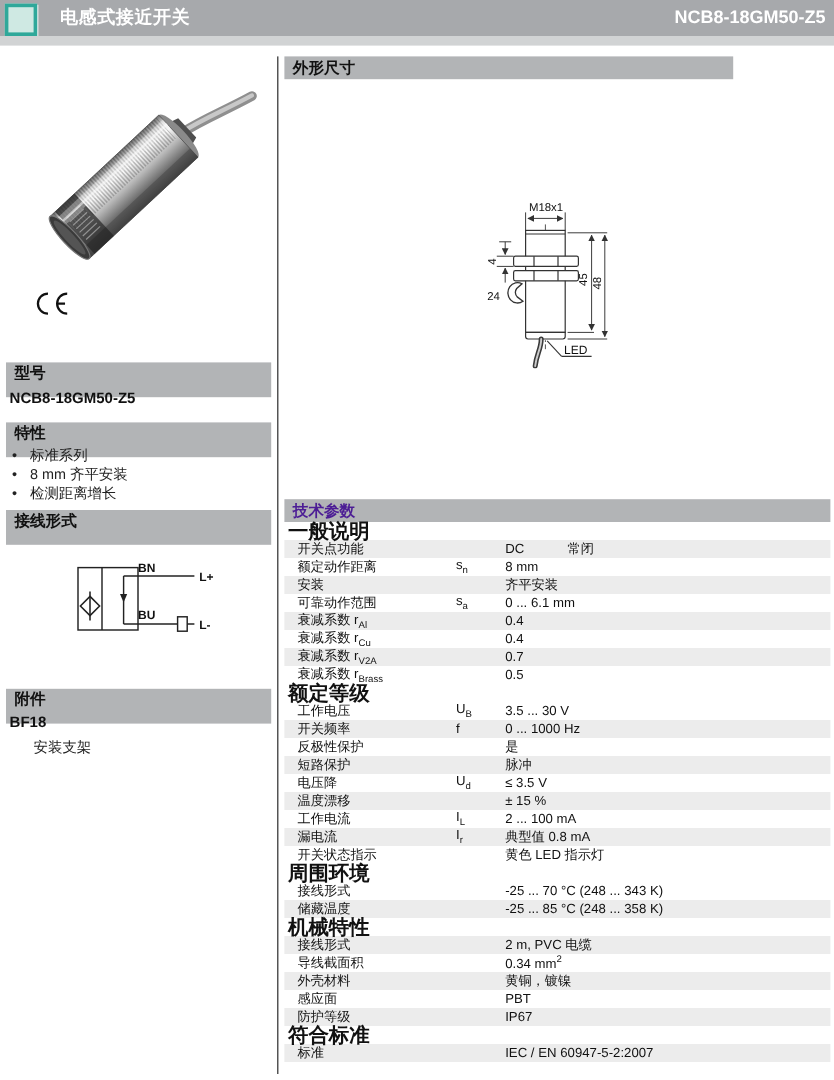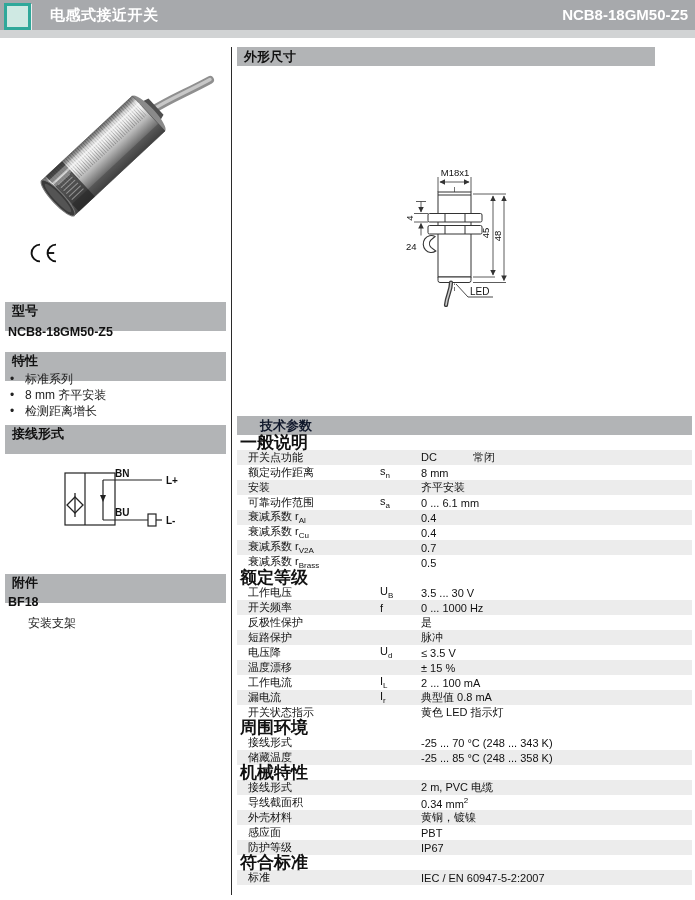--- a/index.html
+++ b/index.html
@@ -15,33 +15,33 @@
     font-size:15px;font-weight:bold;letter-spacing:.5px;margin-left:12px;}
   .topbar-part{position:absolute;right:7px;top:0;height:30px;line-height:30px;color:#fff;
     font-size:15px;font-weight:bold;}
 
   .vdivider{position:absolute;left:231px;top:47px;width:1px;height:848px;background:#2b2b2b;}
 
   
   .secbar{position:absolute;height:29px;line-height:17px;background:var(--section-bar);
     font-size:13px;font-weight:bold;color:#111;padding-left:7px;box-sizing:border-box;}
   .secbar.left{left:5px;width:221px;}
-  .secbar.right{left:237px;width:418px;height:19px;line-height:19px;}
+  .secbar.right{left:237px;width:374px;height:19px;line-height:19px;}
 
   .model-text{position:absolute;left:8px;top:325px;font-size:12.5px;font-weight:bold;color:#111;}
   .features{position:absolute;left:10px;top:371px;font-size:12px;color:#222;}
   .feature-row{height:16px;line-height:16px;display:flex;}
   .bullet{width:15px;}
   .acc-model{position:absolute;left:8px;top:595px;font-size:12.5px;font-weight:bold;color:#111;}
   .acc-desc{position:absolute;left:28px;top:615px;font-size:12px;color:#222;}
 
   
   .tech{position:absolute;left:237px;top:416px;width:455px;}
   .tech-bar{height:19px;line-height:19px;background:var(--section-bar);font-size:13px;
-    font-weight:bold;color:#0f172a;padding-left:23px;}
+    font-weight:bold;color:#4c1d95;padding-left:7px;}
   .trow{display:flex;align-items:center;height:15px;font-size:11px;color:#111;}
   .trow.thead{font-weight:bold;padding-left:3px;font-size:17px;}
   .trow.shade{background:var(--row-shade);}
   .c-label{width:143px;padding-left:11px;box-sizing:border-box;flex:none;white-space:nowrap;}
   .c-sym{width:41px;flex:none;}
   .c-val{flex:1;white-space:nowrap;}
   .v1{display:inline-block;width:52px;}
   sub{font-size:8px;}
   sup{font-size:8px;}
 

